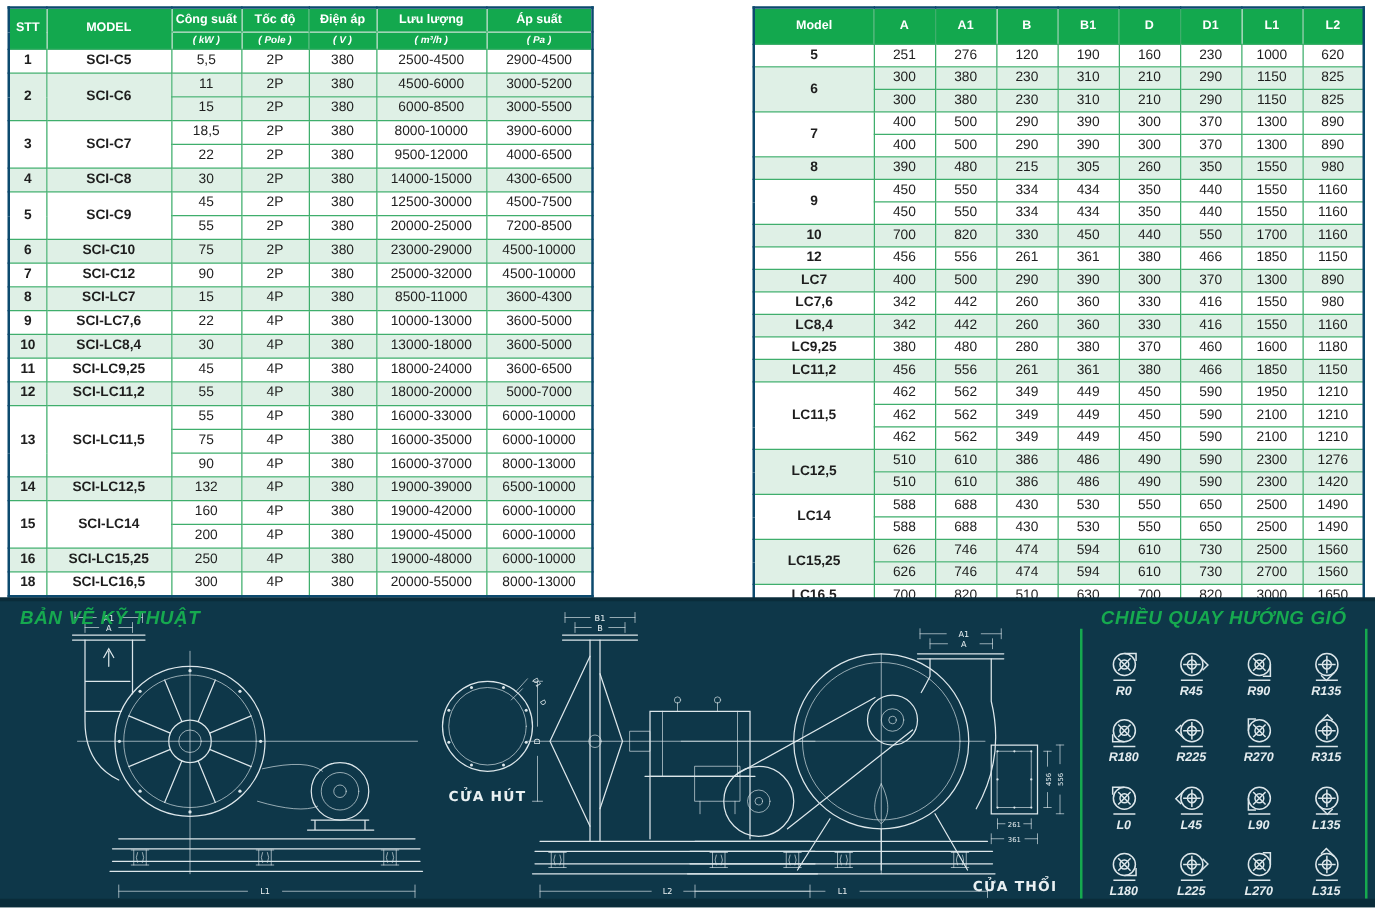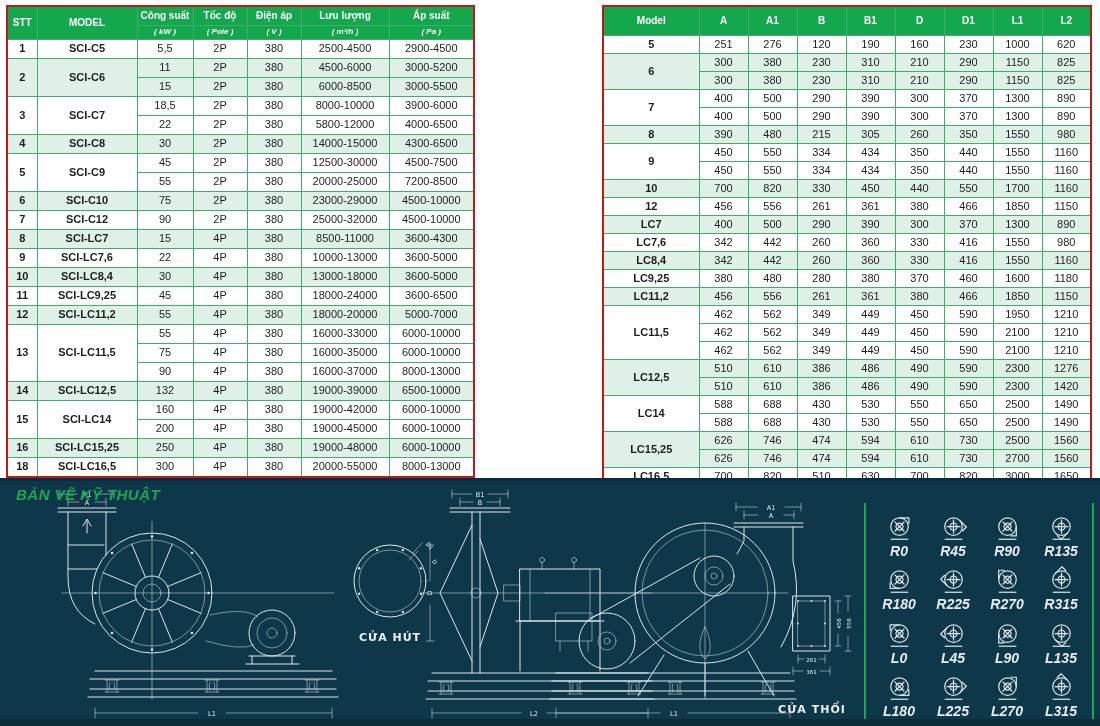--- a/index.html
+++ b/index.html
@@ -3,21 +3,21 @@
 <meta charset="utf-8">
 <style>
   html,body{margin:0;padding:0;}
   body{
     width:1100px;height:726px;position:relative;background:#ffffff;
     font-family:"Liberation Sans","DejaVu Sans",sans-serif;overflow:hidden;
   }
   
   table.spec{
     position:absolute;border-collapse:collapse;table-layout:fixed;
-    border:2px solid #b91c1c;
+    border:2px solid #0c4a6e;
   }
   #left-table{left:6px;top:5px;width:467px;}
   #right-table{left:602px;top:5px;width:488px;}
   table.spec th, table.spec td{
     border:1px solid #3fae6c;text-align:center;vertical-align:middle;
     padding:0;line-height:1.05;color:#1e1e1e;font-size:11px;overflow:hidden;
     white-space:nowrap;
   }
   table.spec th{background:#13a84e;color:#ffffff;font-weight:bold;}
   #left-table thead tr.lbl th{height:18px;font-size:10px;}
@@ -57,21 +57,21 @@
   .v-sep-left{left:864px;}
   .v-sep-right{left:1092px;}
   
   .ori-grid{
     position:absolute;left:872px;top:26px;width:216px;height:214px;
     display:grid;grid-template-columns:repeat(4,1fr);grid-template-rows:repeat(4,1fr);
   }
   .ori-cell{display:flex;flex-direction:column;align-items:center;justify-content:flex-end;padding-bottom:2px;}
   .ori-icon{width:33px;height:33px;}
   .ori-icon path,.ori-icon circle{stroke:#dce6ea;stroke-width:1.1;fill:none;}
-  .ori-label{font-size:14px;font-style:italic;font-weight:600;color:#e4ecef;margin-top:1px;}
+  .ori-label{font-size:10px;font-style:italic;font-weight:600;color:#e4ecef;margin-top:1px;}
 </style>
 </head>
 <body>
 
 <table class="spec" id="left-table">
   <colgroup>
       <col class="c1">
       <col class="c2">
       <col class="c3">
       <col class="c4">
@@ -129,21 +129,21 @@
         <td>18,5</td>
         <td>2P</td>
         <td>380</td>
         <td>8000-10000</td>
         <td>3900-6000</td>
       </tr>
       <tr>
         <td>22</td>
         <td>2P</td>
         <td>380</td>
-        <td>5800-12000</td>
+        <td>9500-12000</td>
         <td>4000-6500</td>
       </tr>
       <tr class="alt">
         <td class="stt">4</td>
         <td class="model">SCI-C8</td>
         <td>30</td>
         <td>2P</td>
         <td>380</td>
         <td>14000-15000</td>
         <td>4300-6500</td>
@@ -739,20 +739,21 @@
       <text class="svg-label dim-sm" transform="rotate(-90 848 142.5)" x="848" y="145" text-anchor="middle">556</text>
       <path class="ln thin" d="M798 174 V182 M825 174 V182 M798 178 H804 M819 178 H825"></path>
       <text class="svg-label dim-sm" x="811.5" y="180.5" text-anchor="middle">261</text>
       <path class="ln thin" d="M793 186 V194 M830 186 V194 M793 190 H803 M820 190 H830"></path>
       <text class="svg-label dim-sm" x="811.5" y="192.5" text-anchor="middle">361</text>
       <text class="svg-label port-label" x="812" y="232" text-anchor="middle">CỬA THỔI</text>
     </g>
   </svg>
 
   <div class="band-title band-title-left">BẢN VẼ KỸ THUẬT</div>
+  <div class="band-title band-title-right">CHIỀU QUAY HƯỚNG GIÓ</div>
 
   <div class="v-sep v-sep-left"></div>
   <div class="v-sep v-sep-right"></div>
 
   <div class="ori-grid" id="ori-grid">
       <div class="ori-cell">
         <svg class="ori-icon" viewBox="0 0 30 30">
           <g transform="">
             <g transform="rotate(0 15 16)">
               <circle cx="15" cy="16" r="8"></circle>

